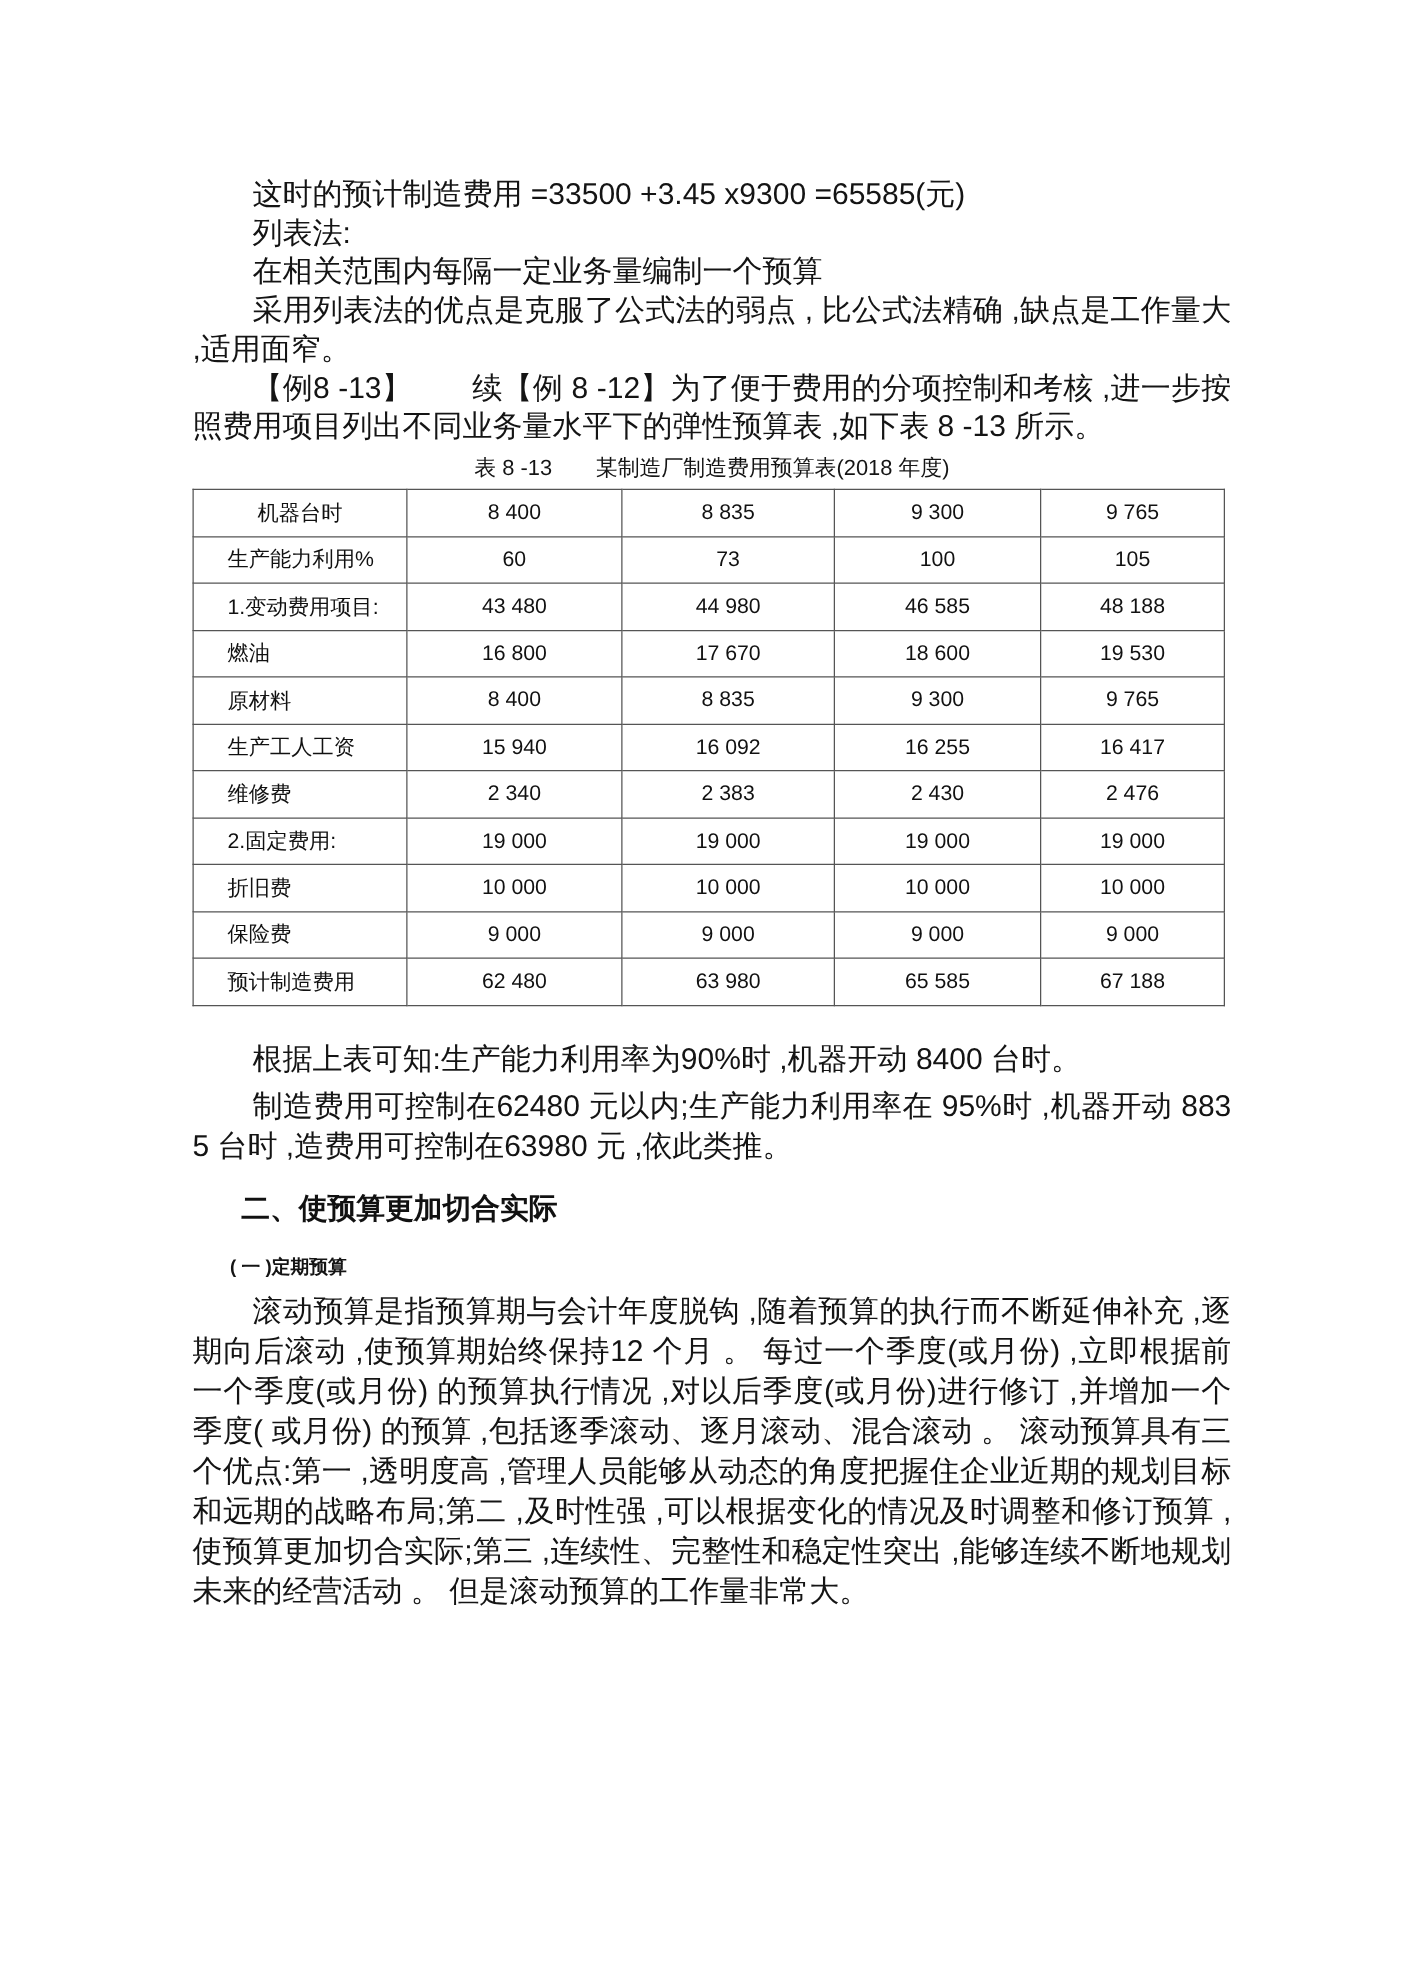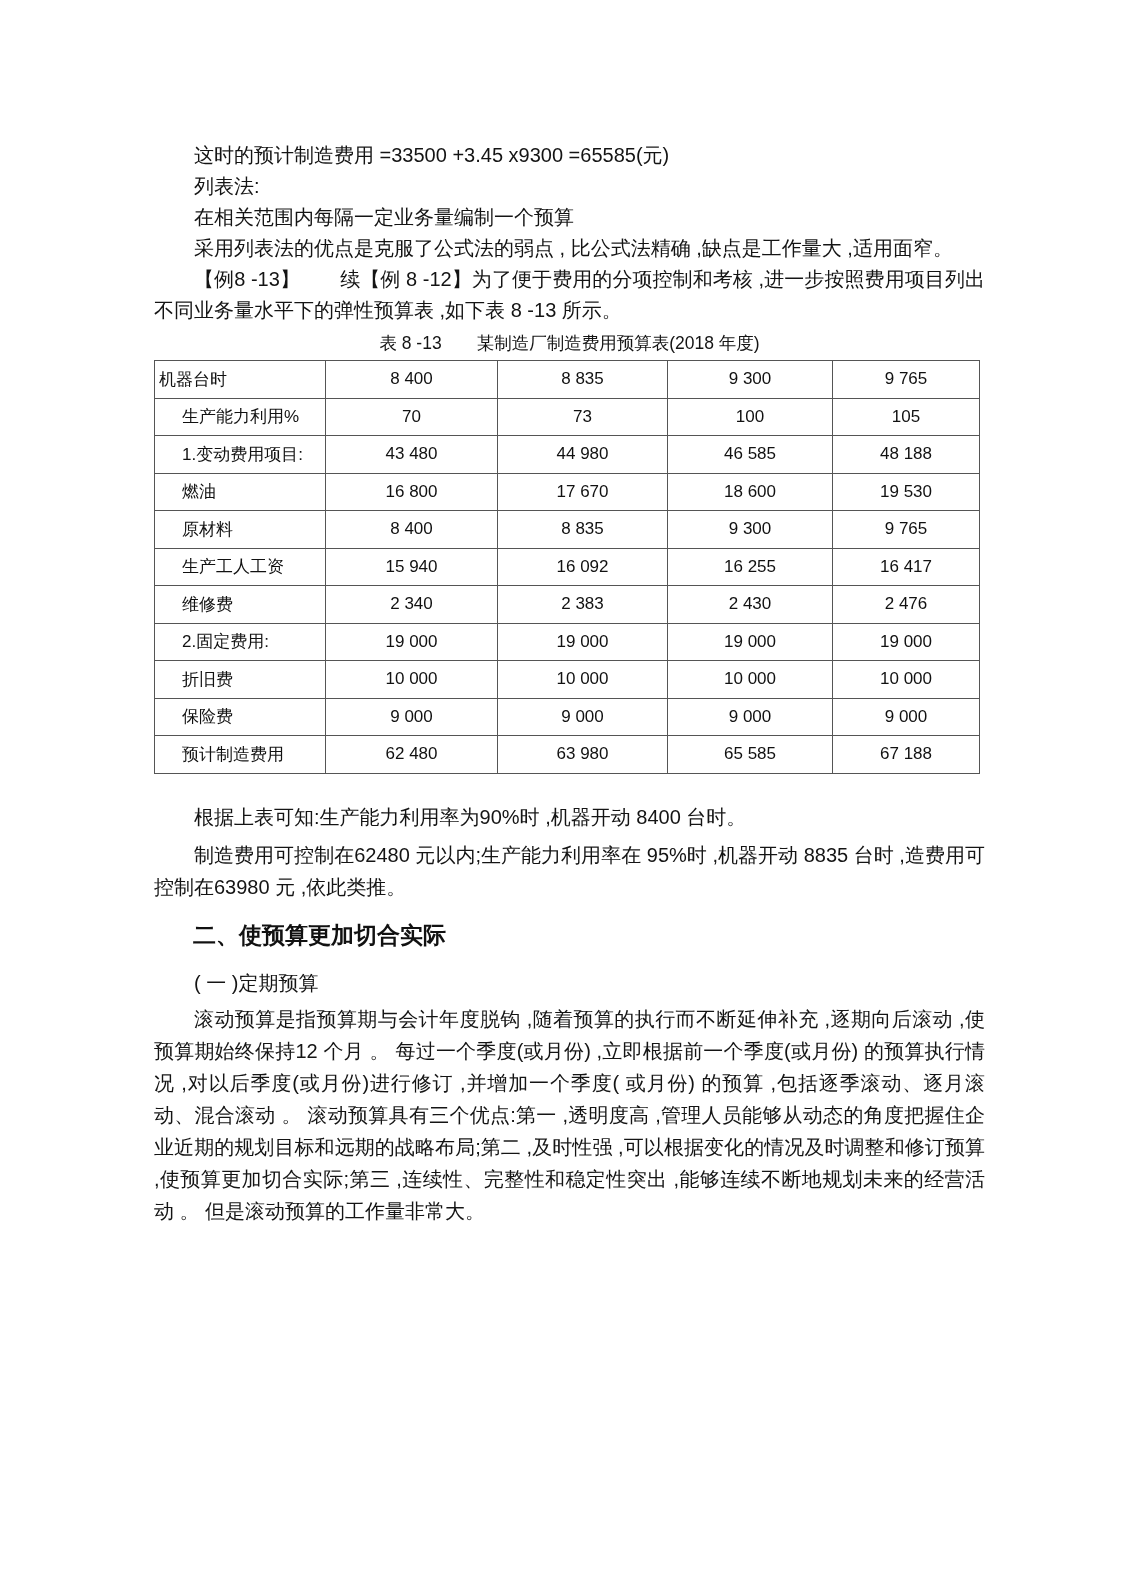--- a/index.html
+++ b/index.html
@@ -9,21 +9,21 @@
     height:1570px;
     background:#ffffff;
     box-sizing:border-box;
     padding:140px 143px 0 154px;
     font-family:"Liberation Sans","DejaVu Sans",sans-serif;
     color:#141414;
     overflow:hidden;
   }
   .para{
     margin:0;
-    font-size:20px;
+    font-size:24px;
     line-height:31px;
     text-indent:2em;
     text-align:justify;
     word-break:break-all;
   }
   .para.spaced{line-height:32px;}
   .caption{
     margin:4px 0 0 0;
     font-size:17.5px;
     line-height:27px;
@@ -43,43 +43,44 @@
     height:37.5px;
     text-align:center;
     padding:0 4px;
     box-sizing:border-box;
   }
   table.budget td.lbl{
     text-align:left;
     padding-left:27px;
   }
   table.budget td.lbl.center{
+    text-align:center;
     padding-left:4px;
   }
   table.budget col.c0{width:171px;}
   table.budget col.c1{width:172px;}
   table.budget col.c2{width:170px;}
   table.budget col.c3{width:165px;}
   table.budget col.c4{width:147px;}
   .after-table{margin-top:27px;}
   .gap6{margin-top:6px;}
   h2.section{
     margin:15px 0 0 0;
     padding-left:39px;
     font-size:23px;
     line-height:34px;
     font-weight:bold;
     color:#111;
   }
   .subhead{
     margin:15px 0 0 0;
-    font-size:20px;
+    font-size:15px;
     line-height:32px;
     text-indent:2em;
-    font-weight:normal;
+    font-weight:bold;
   }
   .gap4{margin-top:4px;}
 </style>
 </head>
 <body>
 
 <div class="page">
 
   <p class="para">这时的预计制造费用 =33500 +3.45 x9300 =65585(元)</p>
   <p class="para">列表法:</p>
@@ -101,21 +102,21 @@
     <tbody>
       <tr>
         <td class="lbl center">机器台时</td>
         <td>8 400</td>
         <td>8 835</td>
         <td>9 300</td>
         <td>9 765</td>
       </tr>
       <tr>
         <td class="lbl">生产能力利用%</td>
-        <td>70</td>
+        <td>60</td>
         <td>73</td>
         <td>100</td>
         <td>105</td>
       </tr>
       <tr>
         <td class="lbl">1.变动费用项目:</td>
         <td>43 480</td>
         <td>44 980</td>
         <td>46 585</td>
         <td>48 188</td>

